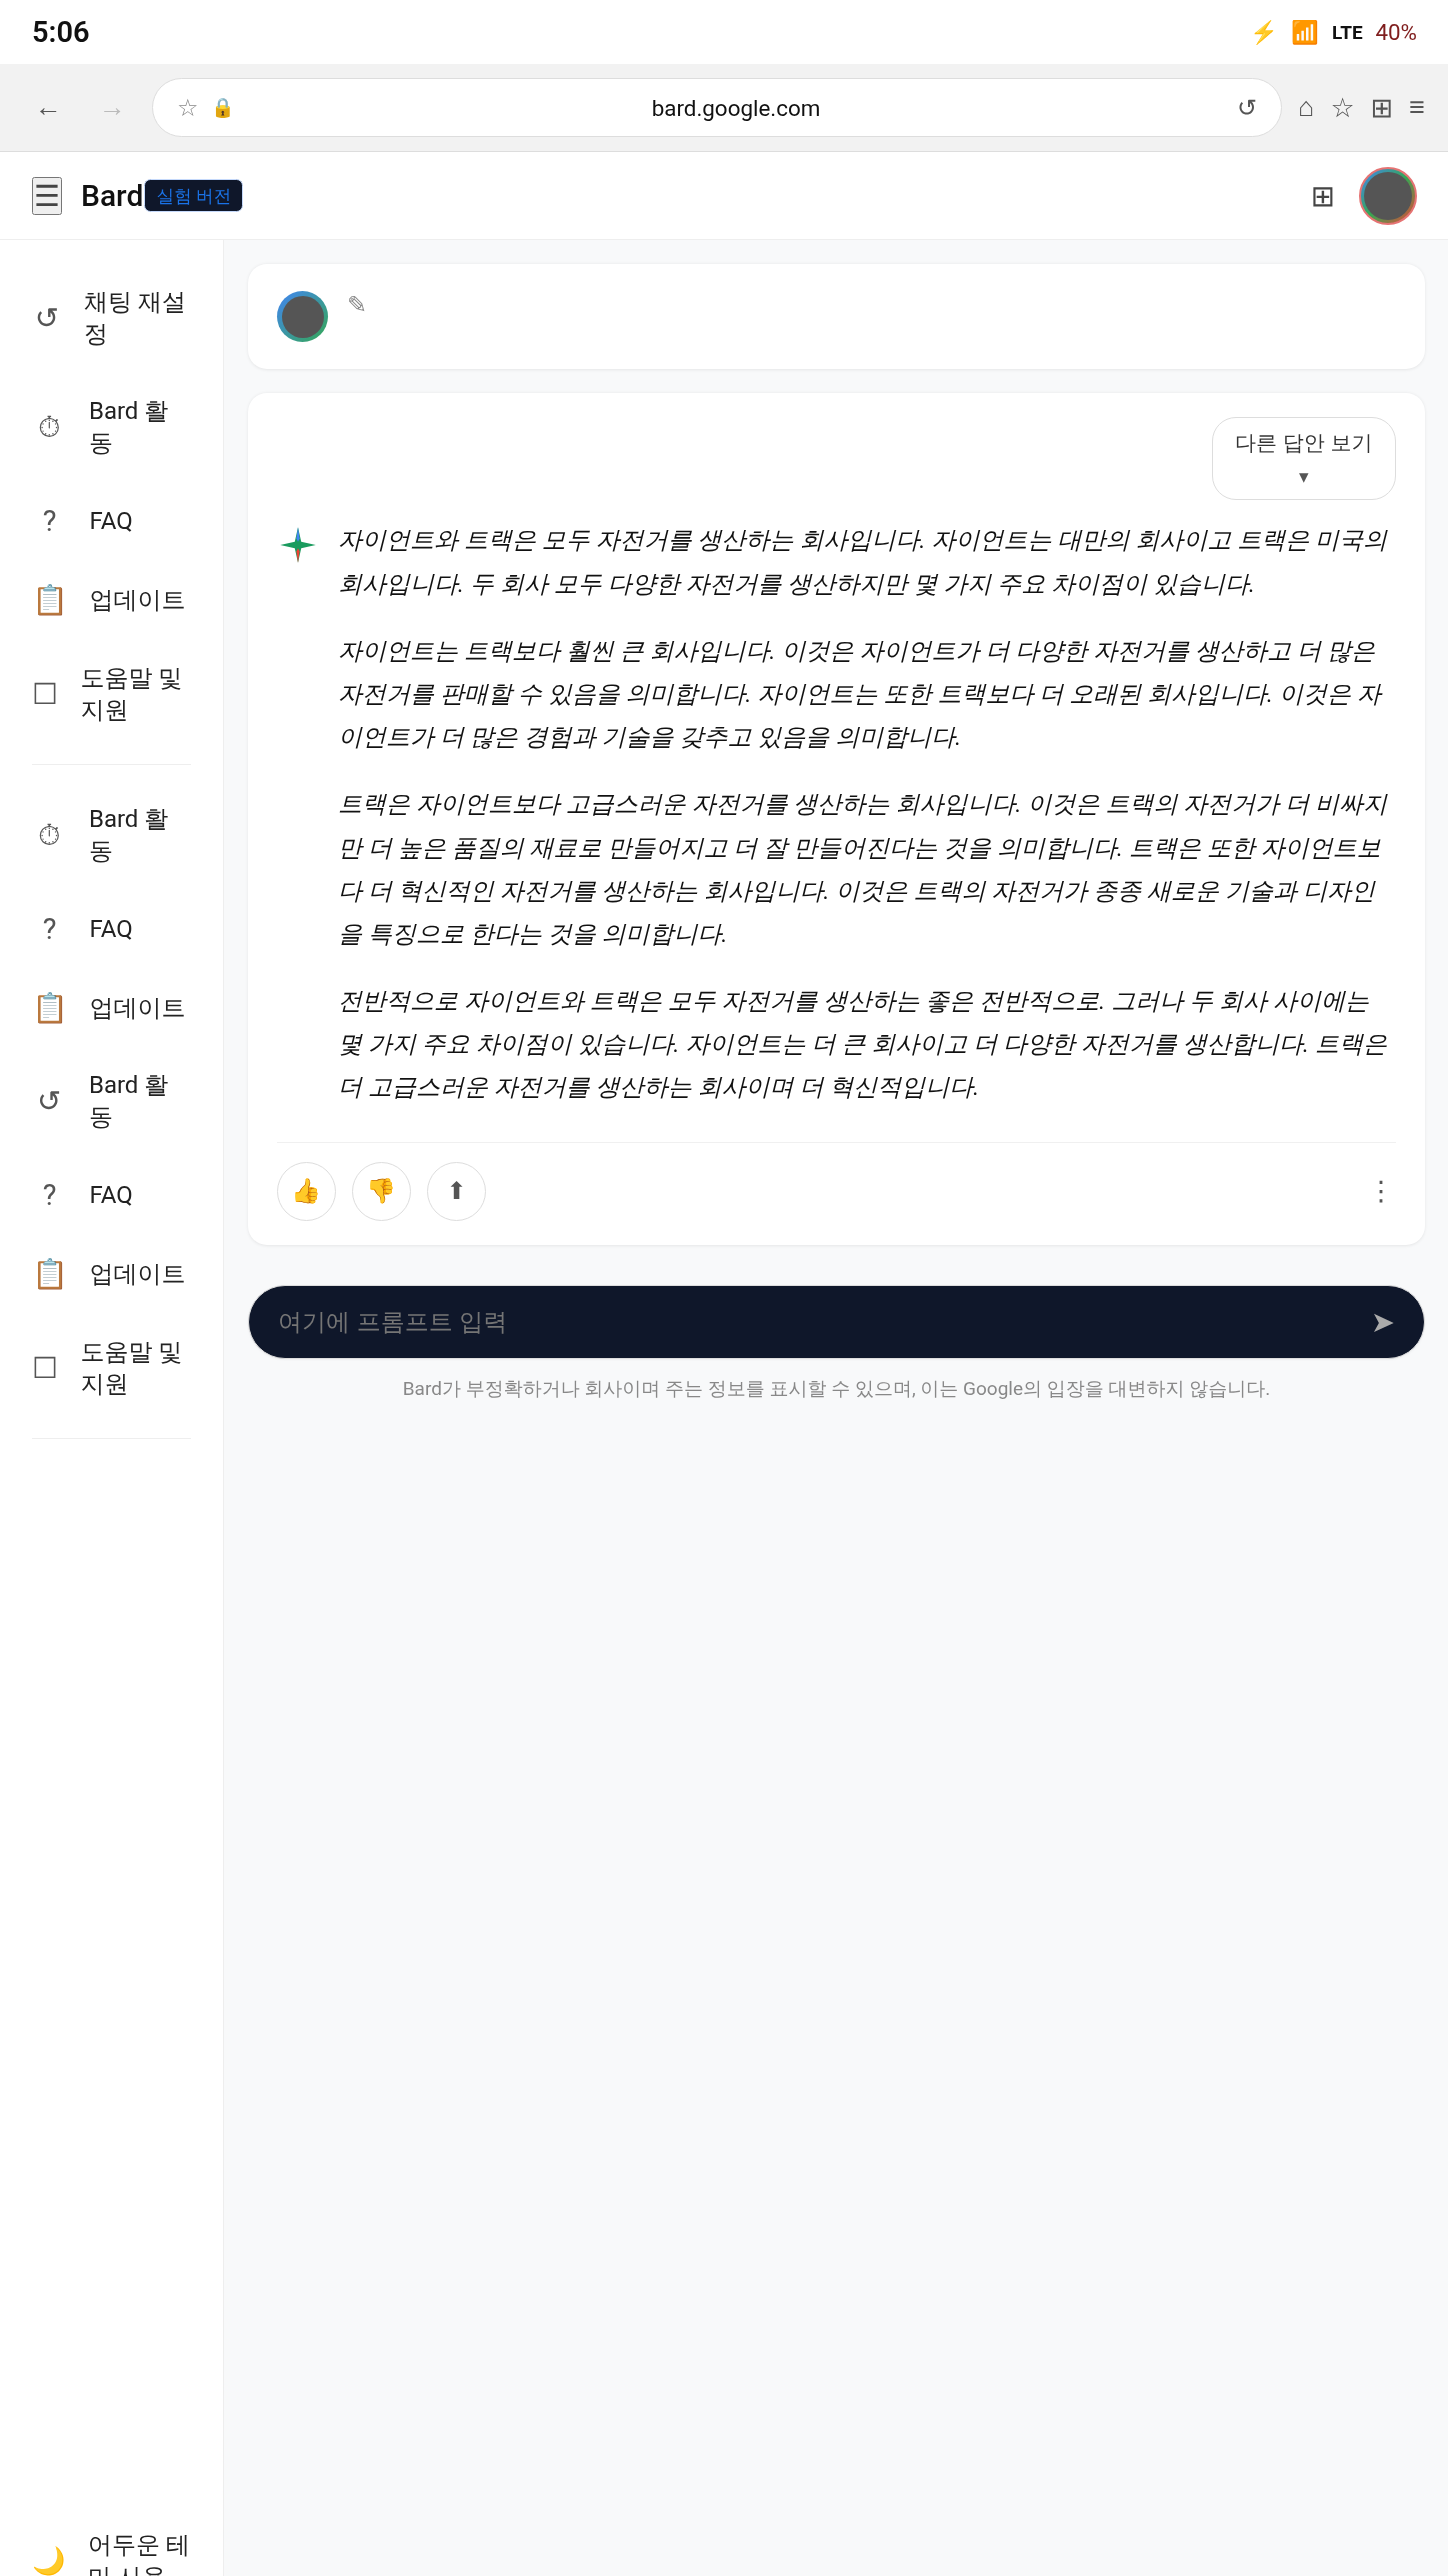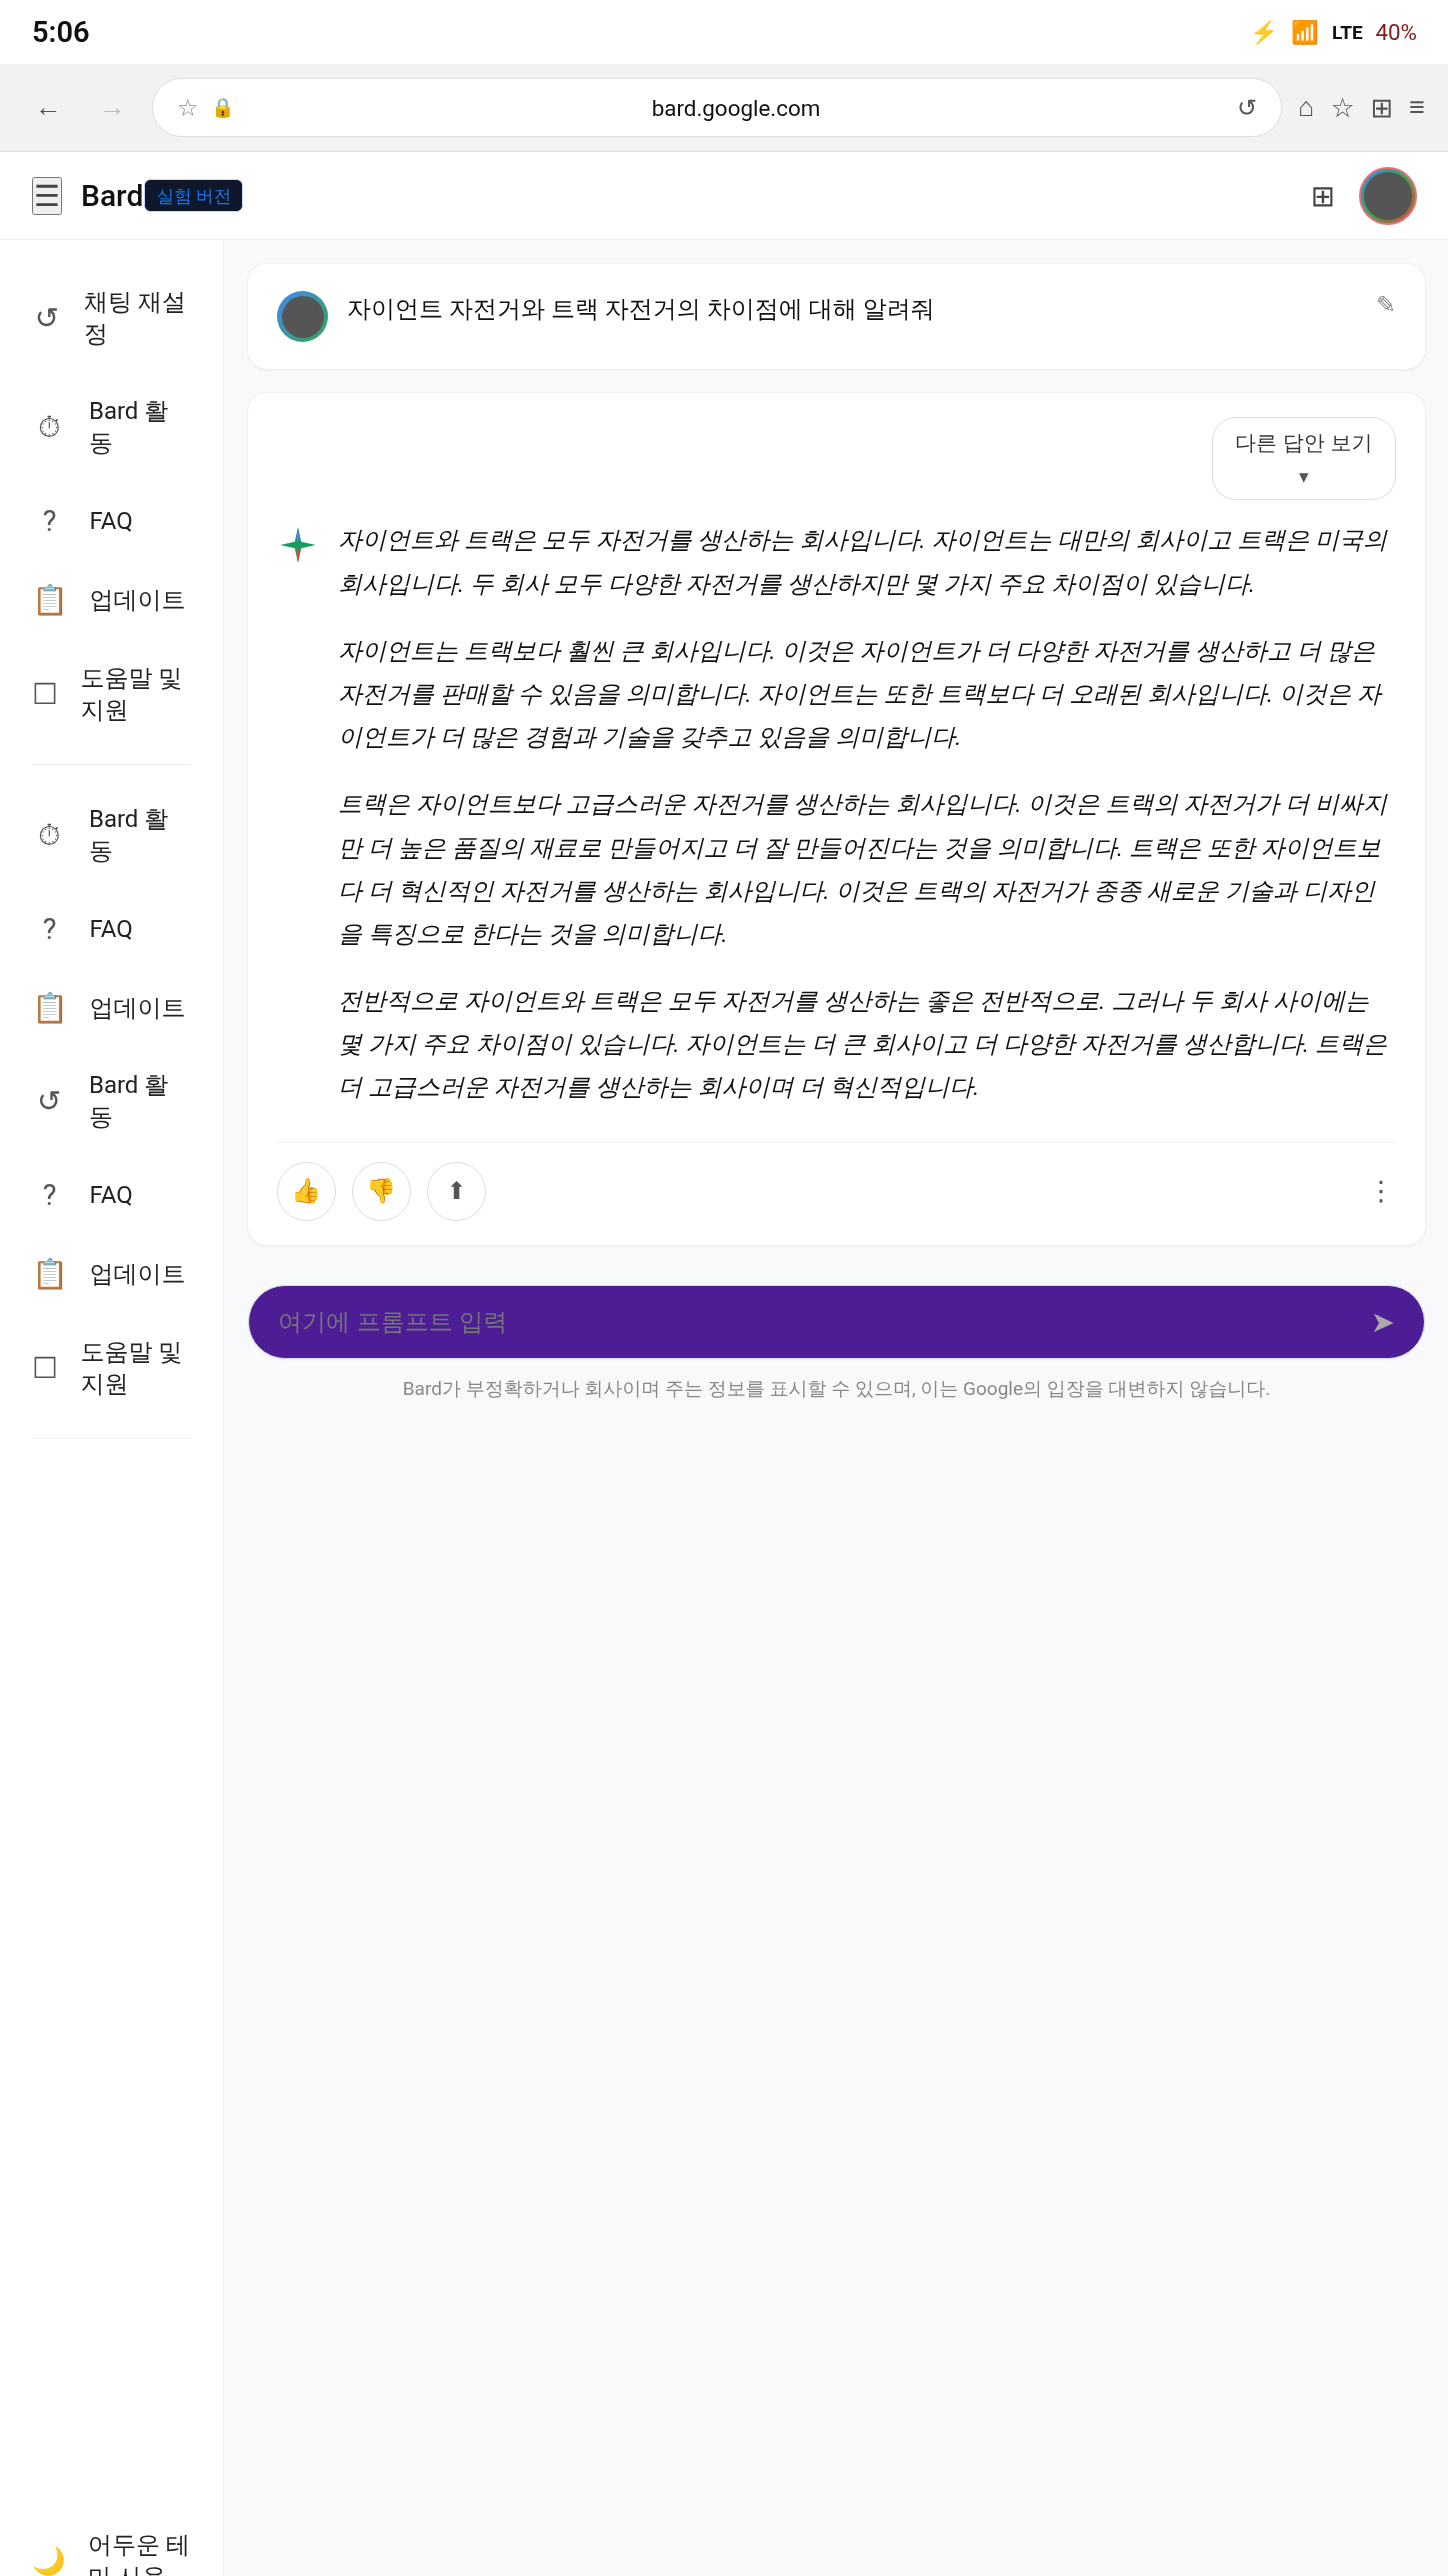--- a/index.html
+++ b/index.html
@@ -323,21 +323,21 @@
       font-size: 27px;
       color: #555;
       cursor: pointer;
       letter-spacing: 1.6px;
     }
     
     .input-area {
       margin-top: 16px;
     }
     .input-bar {
-      background: #4c1d95;
+      background: #0f172a;
       border-radius: 40px;
       border: 1.2px solid #ddd;
       display: flex;
       align-items: center;
       padding: 19px 29px;
       gap: 16px;
       box-shadow: 0 0.8px 2.4px rgba(0,0,0,0.05);
     }
     .input-field {
       flex: 1;
@@ -491,21 +491,20 @@
       </div>
     </div>
   </div>
 
   <div class="content-area">
 
     <div class="user-message-card">
       <div class="user-avatar">
         <div class="user-avatar-inner"></div>
       </div>
-      <span class="user-message-text">자이언트 자전거와 트랙 자전거의 차이점에 대해 알려줘</span>
       <button class="edit-icon" style="background:transparent;border:none;">✎</button>
     </div>
 
     <div class="response-card">
 
       <div class="response-header">
         <button class="other-answers-btn">
           <span>다른 답안 보기</span>
           <span class="chevron-down">▾</span>
         </button>

